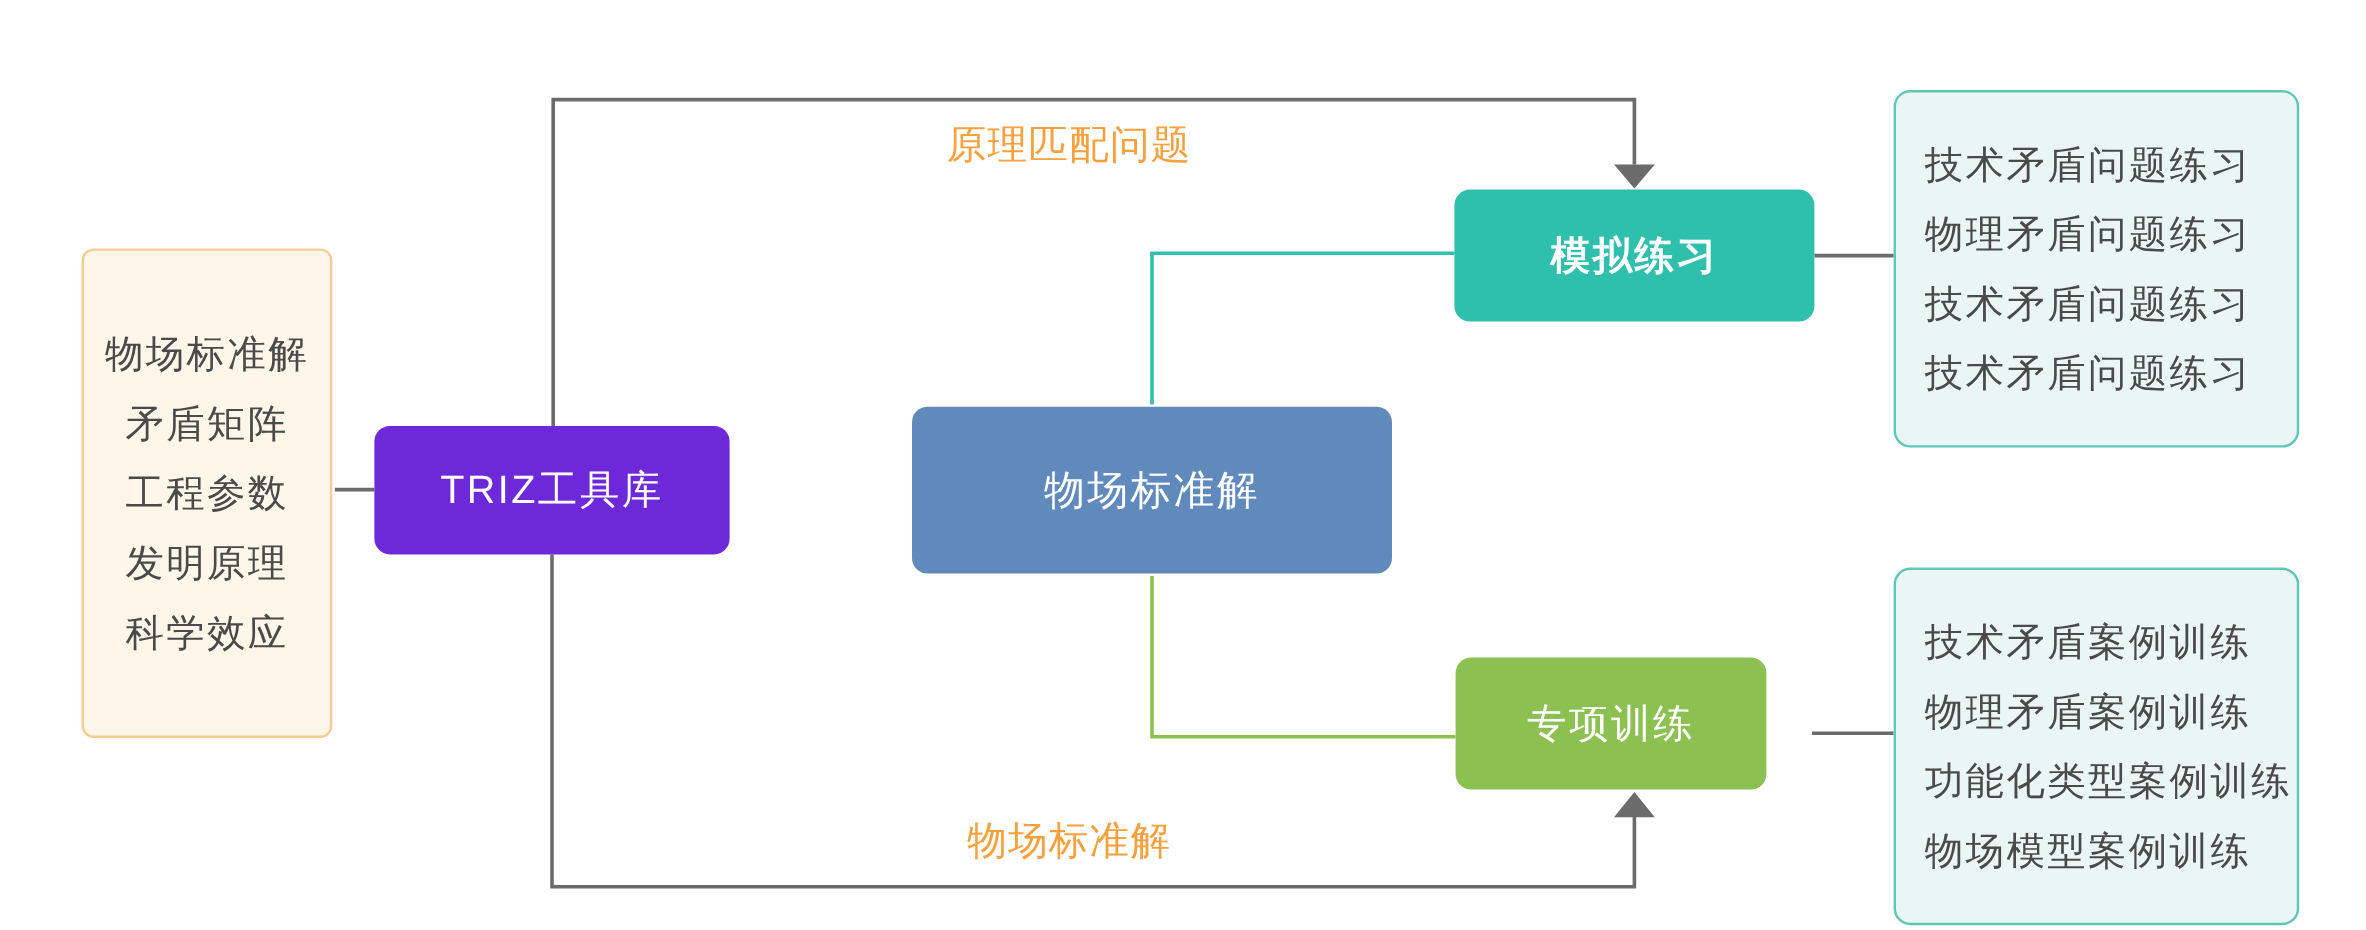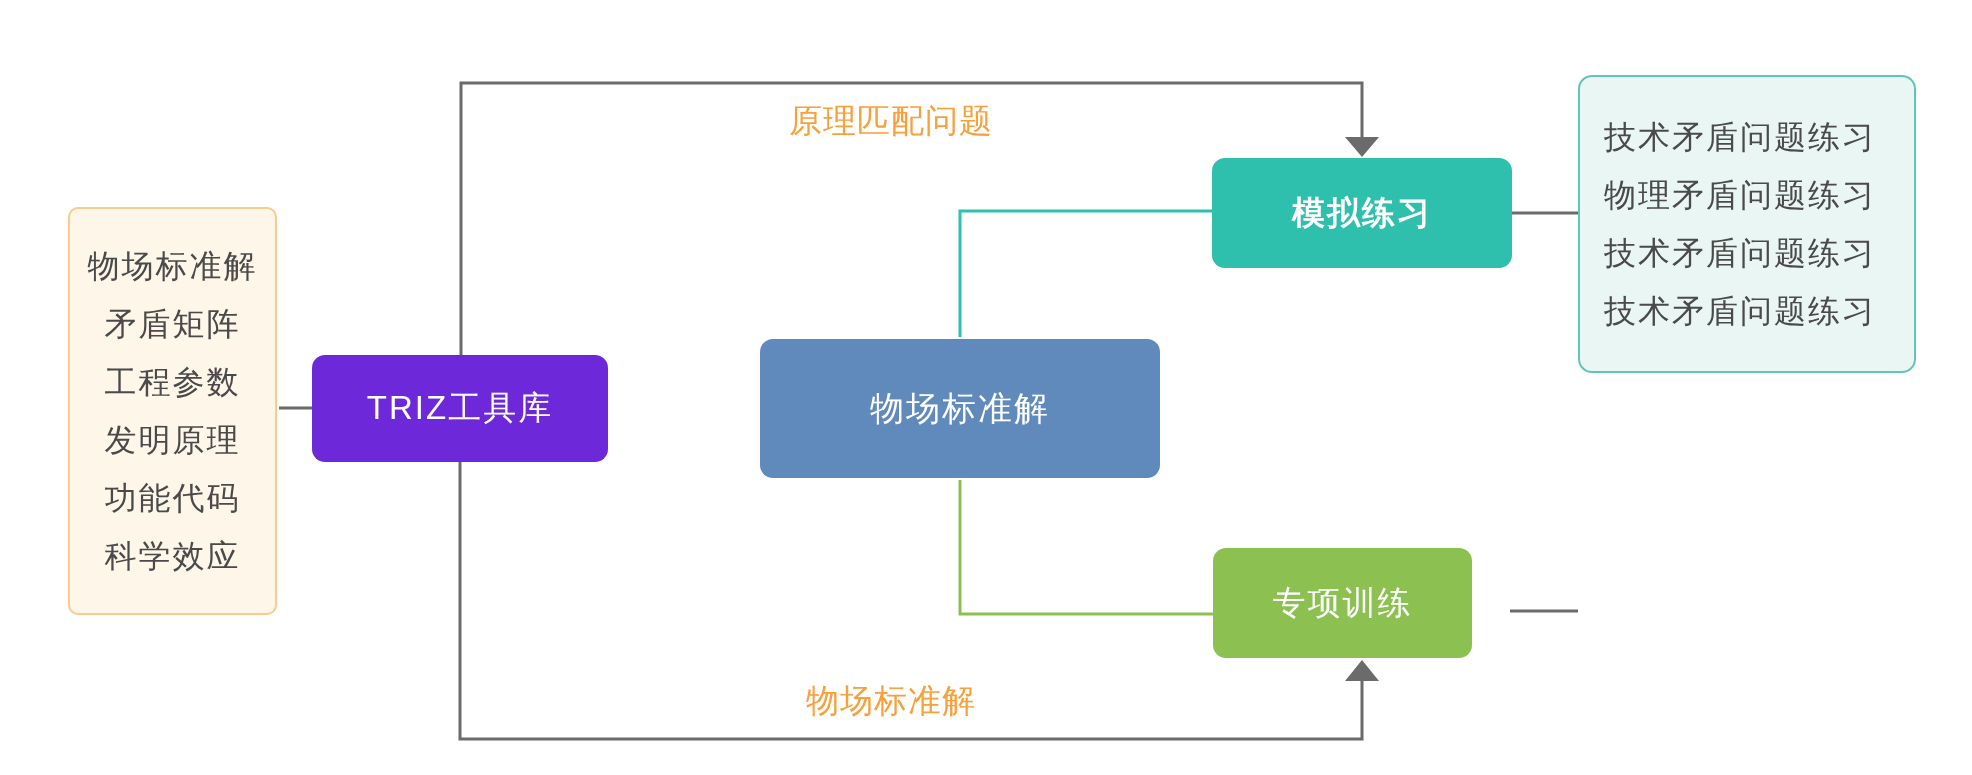--- a/index.html
+++ b/index.html
@@ -105,21 +105,20 @@
     <path d="M 960 337 V 211 H 1212" stroke="#2EBFAD" stroke-width="3" fill="none"></path>
 
     <path d="M 960 480 V 614 H 1213" stroke="#8CC152" stroke-width="3" fill="none"></path>
   </svg>
 
   <div class="list-box list-left">
     <div class="list-item">物场标准解</div>
     <div class="list-item">矛盾矩阵</div>
     <div class="list-item">工程参数</div>
     <div class="list-item">发明原理</div>
-    <div class="list-item">功能代码</div>
     <div class="list-item">科学效应</div>
   </div>
 
   <div class="node node-triz">
     <span>TRIZ工具库</span>
   </div>
   <div class="node node-innov">
     <span>物场标准解</span>
   </div>
   <div class="node node-sim">
@@ -132,14 +131,20 @@
   <div class="edge-label edge-label-top">原理匹配问题</div>
   <div class="edge-label edge-label-bottom">物场标准解</div>
 
   <div class="list-box list-right list-top-right">
     <div class="list-item">技术矛盾问题练习</div>
     <div class="list-item">物理矛盾问题练习</div>
     <div class="list-item">技术矛盾问题练习</div>
     <div class="list-item">技术矛盾问题练习</div>
   </div>
 
+  <div class="list-box list-right list-bottom-right">
+    <div class="list-item">技术矛盾案例训练</div>
+    <div class="list-item">物理矛盾案例训练</div>
+    <div class="list-item">功能化类型案例训练</div>
+    <div class="list-item">物场模型案例训练</div>
+  </div>
 
 </div>
 
 </body></html>

